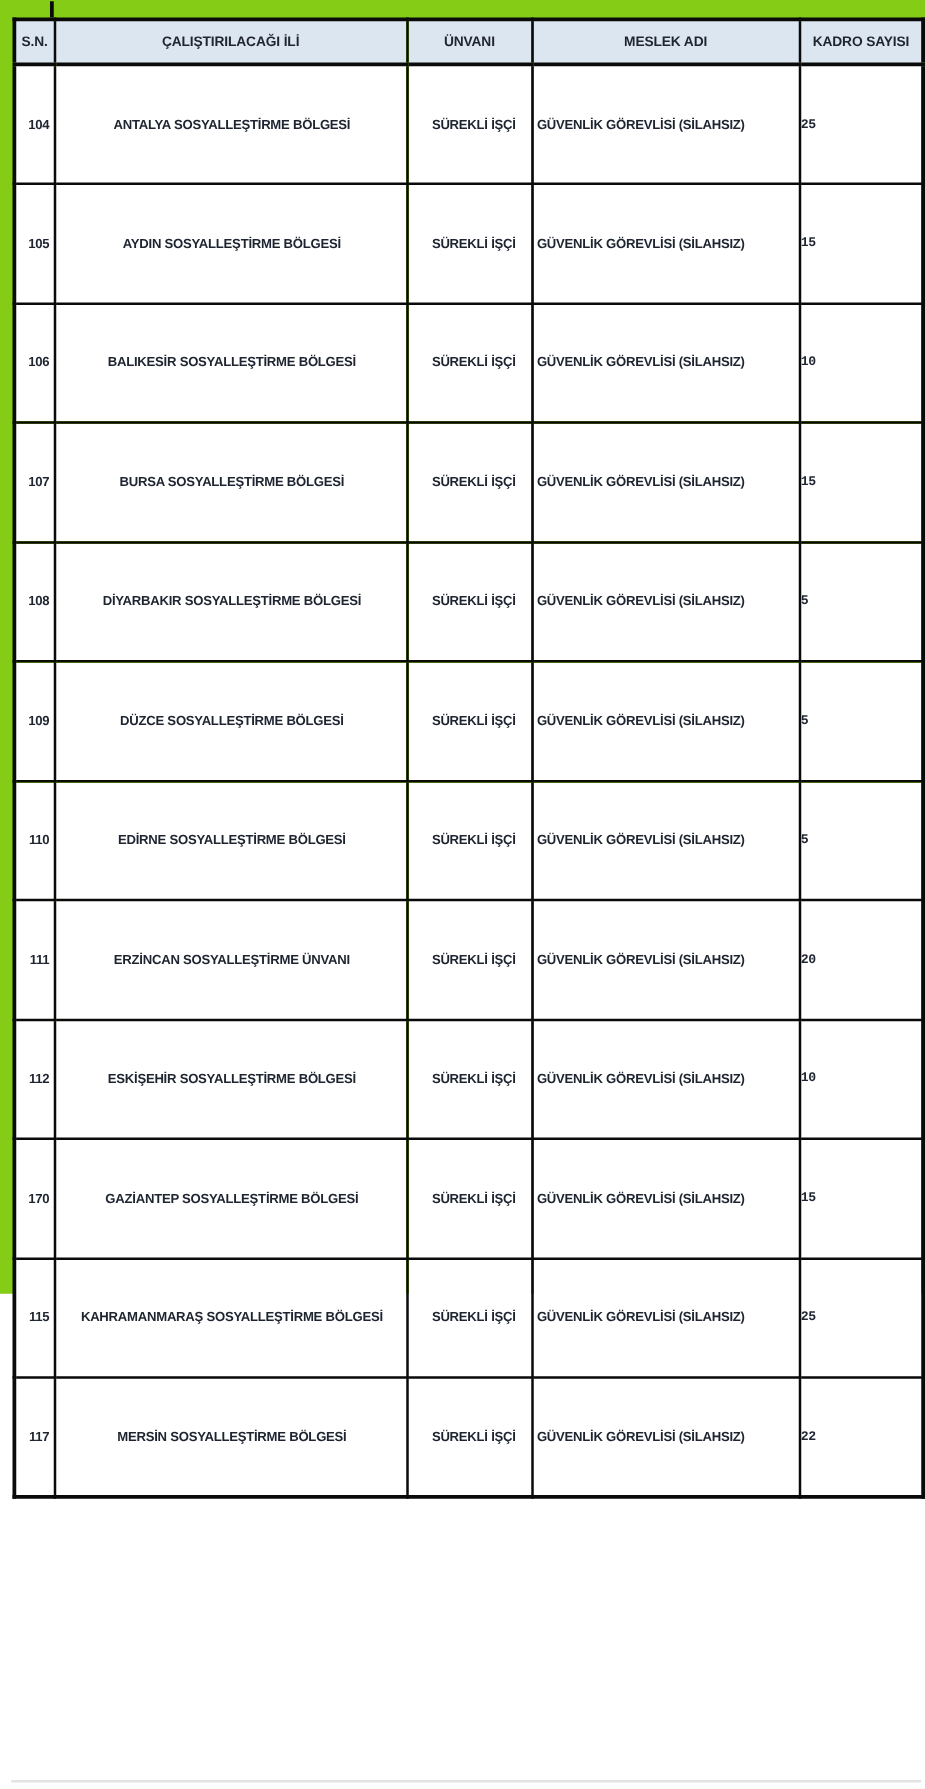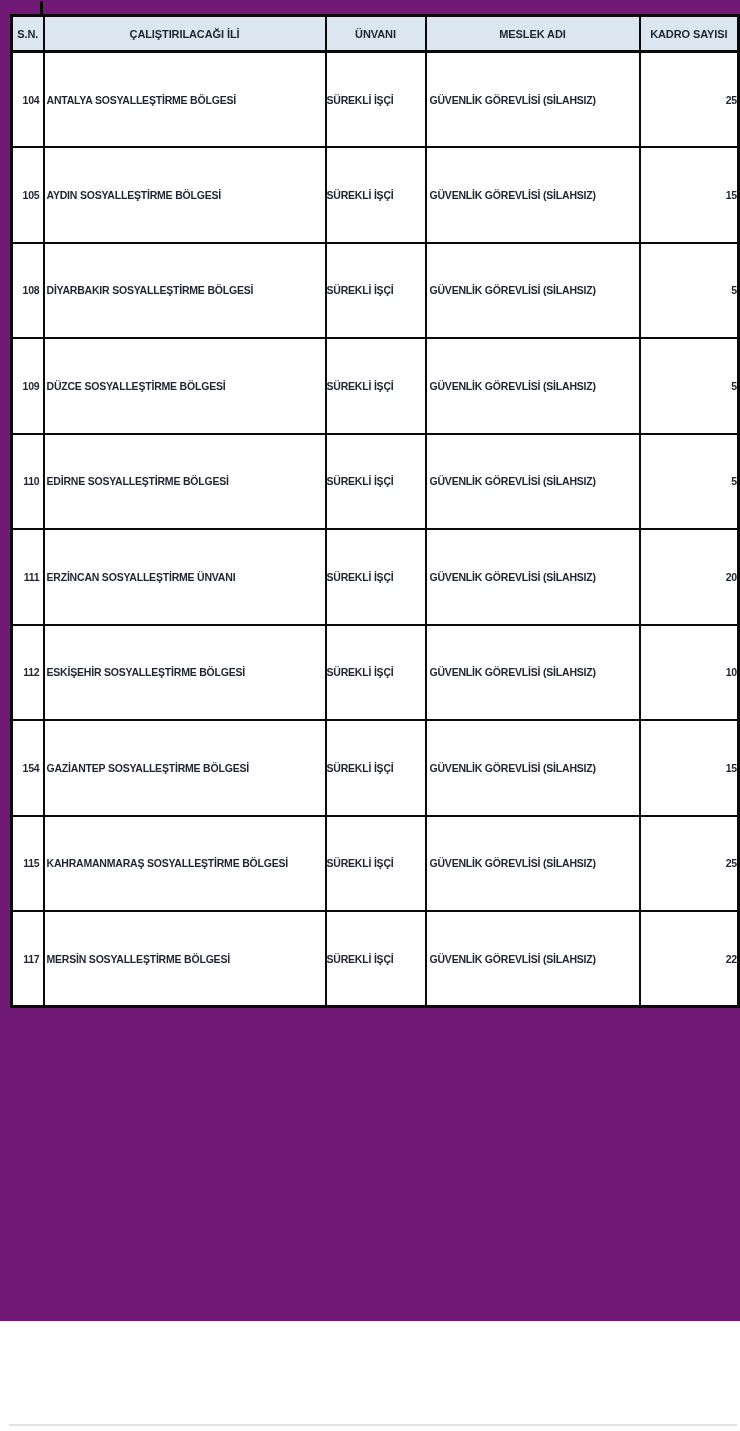--- a/index.html
+++ b/index.html
@@ -8,22 +8,22 @@
     width: 740px;
     height: 1431px;
     background: #ffffff;
     font-family: "Liberation Sans", sans-serif;
     overflow: hidden;
   }
 
   .page {
     position: relative;
     width: 740px;
-    height: 1321px;
-    background: #701a75;
+    height: 1035px;
+    background: #84cc16;
   }
 
   
   .page-break-tick {
     position: absolute;
     left: 40px;
     top: 1px;
     width: 3px;
     height: 13px;
     background: var(--border-color, #0a0a0a);
@@ -66,24 +66,24 @@
   }
 
   table.jobs tbody td {
     height: 95.5px;
     background: #ffffff;
     font-size: 10.5px;
     letter-spacing: -0.2px;
   }
 
   td.cell-sn     { text-align: right;  padding-right: 3px; font-size: 10px; }
-  td.cell-il     { text-align: left;   padding-left: 2px; }
-  td.cell-unvan  { text-align: left;   padding-left: 0; }
+  td.cell-il     { text-align: center;   padding-left: 2px; }
+  td.cell-unvan  { text-align: left;   padding-left: 19px; }
   td.cell-meslek { text-align: left;   padding-left: 3px; }
-  td.cell-kadro  { text-align: right; font-size: 10px; letter-spacing: 0; }
+  td.cell-kadro  { text-align: left; font-size: 10px; letter-spacing: 0; font-family: Liberation Mono, monospace; }
 
   
   .scan-artifact-line {
     position: absolute;
     left: 9px;
     top: 1424px;
     width: 728px;
     height: 2px;
     background: #cccccc;
     opacity: 0.55;
@@ -123,21 +123,35 @@
     </tr>
 
     <tr>
       <td class="cell-sn">105</td>
       <td class="cell-il">AYDIN SOSYALLEŞTİRME BÖLGESİ</td>
       <td class="cell-unvan">SÜREKLİ İŞÇİ</td>
       <td class="cell-meslek">GÜVENLİK GÖREVLİSİ (SİLAHSIZ)</td>
       <td class="cell-kadro">15</td>
     </tr>
 
-
+    <tr>
+      <td class="cell-sn">106</td>
+      <td class="cell-il">BALIKESİR SOSYALLEŞTİRME BÖLGESİ</td>
+      <td class="cell-unvan">SÜREKLİ İŞÇİ</td>
+      <td class="cell-meslek">GÜVENLİK GÖREVLİSİ (SİLAHSIZ)</td>
+      <td class="cell-kadro">10</td>
+    </tr>
+
+    <tr>
+      <td class="cell-sn">107</td>
+      <td class="cell-il">BURSA SOSYALLEŞTİRME BÖLGESİ</td>
+      <td class="cell-unvan">SÜREKLİ İŞÇİ</td>
+      <td class="cell-meslek">GÜVENLİK GÖREVLİSİ (SİLAHSIZ)</td>
+      <td class="cell-kadro">15</td>
+    </tr>
 
     <tr>
       <td class="cell-sn">108</td>
       <td class="cell-il">DİYARBAKIR SOSYALLEŞTİRME BÖLGESİ</td>
       <td class="cell-unvan">SÜREKLİ İŞÇİ</td>
       <td class="cell-meslek">GÜVENLİK GÖREVLİSİ (SİLAHSIZ)</td>
       <td class="cell-kadro">5</td>
     </tr>
 
     <tr>
@@ -166,21 +180,21 @@
 
     <tr>
       <td class="cell-sn">112</td>
       <td class="cell-il">ESKİŞEHİR SOSYALLEŞTİRME BÖLGESİ</td>
       <td class="cell-unvan">SÜREKLİ İŞÇİ</td>
       <td class="cell-meslek">GÜVENLİK GÖREVLİSİ (SİLAHSIZ)</td>
       <td class="cell-kadro">10</td>
     </tr>
 
     <tr>
-      <td class="cell-sn">154</td>
+      <td class="cell-sn">170</td>
       <td class="cell-il">GAZİANTEP SOSYALLEŞTİRME BÖLGESİ</td>
       <td class="cell-unvan">SÜREKLİ İŞÇİ</td>
       <td class="cell-meslek">GÜVENLİK GÖREVLİSİ (SİLAHSIZ)</td>
       <td class="cell-kadro">15</td>
     </tr>
 
 
     <tr>
       <td class="cell-sn">115</td>
       <td class="cell-il">KAHRAMANMARAŞ SOSYALLEŞTİRME BÖLGESİ</td>

